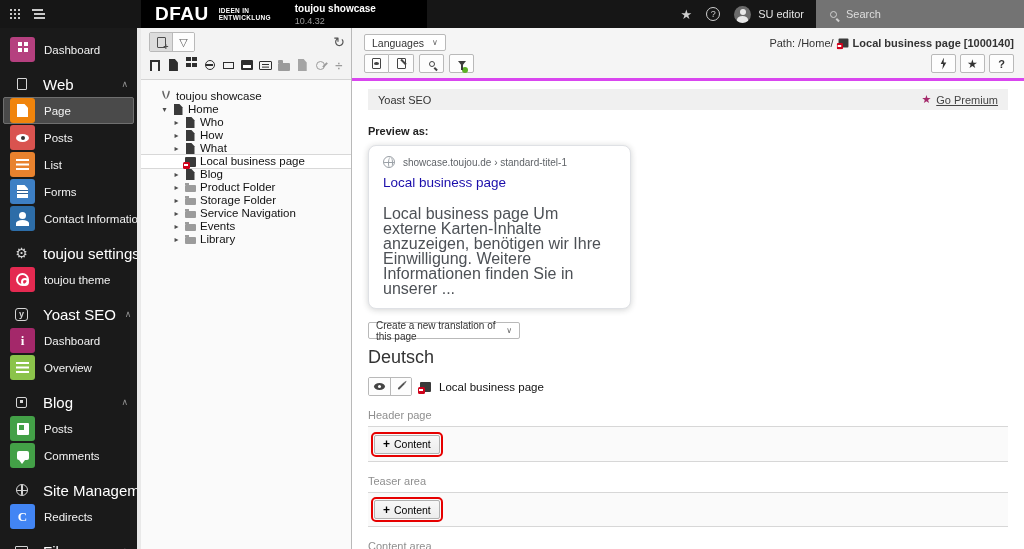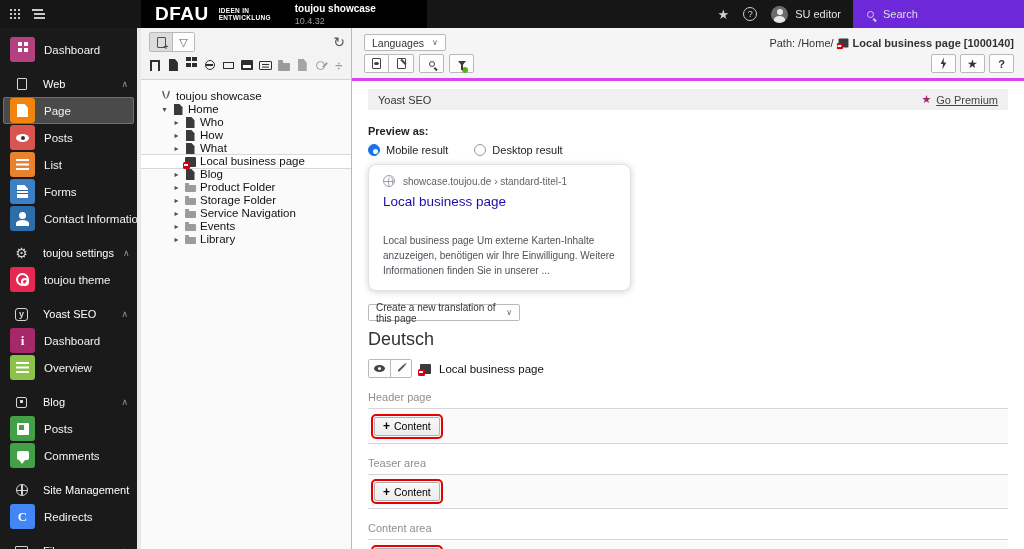--- a/index.html
+++ b/index.html
@@ -23,35 +23,35 @@
   .tb-site .ver { color:#9d9d9d; font-size:9px; }
   .tb-mid { flex:1; display:flex; align-items:center; justify-content:flex-end; gap:14px; padding-right:12px; }
   .tb-star { color:#cfcfcf; font-size:13px; }
   .tb-help { width:14px; height:14px; border:1.4px solid #cfcfcf; border-radius:50%; color:#cfcfcf;
              font-size:9px; display:flex; align-items:center; justify-content:center; }
   .tb-user { display:flex; align-items:center; gap:7px; }
   .avatar { width:17px; height:17px; border-radius:50%; background:#6b6b6b; position:relative; overflow:hidden; }
   .avatar:before { content:""; position:absolute; left:5.5px; top:3px; width:6px; height:6px; border-radius:50%; background:#e8e8e8; }
   .avatar:after { content:""; position:absolute; left:3px; top:10.5px; width:11px; height:7px; border-radius:50% 50% 0 0; background:#e8e8e8; }
   .tb-username { color:#e3e3e3; font-size:11px; }
-  .tb-search { width:171px; background:#6d28d9; display:flex; align-items:center; gap:9px; padding-left:14px; }
+  .tb-search { width:208px; background:#737373; display:flex; align-items:center; gap:9px; padding-left:14px; }
   .mag { width:7px; height:7px; border:1.6px solid #d0d0d0; border-radius:50%; position:relative; flex:none; }
   .mag:after { content:""; position:absolute; left:6px; top:6px; width:4px; height:1.6px; background:#d0d0d0; transform:rotate(45deg); transform-origin:0 0; }
   .tb-search-label { color:#dedede; font-size:11px; }
 
   
   .mainrow { flex:1; display:flex; min-height:0; }
 
   
   .sidebar { width:141px; background:#1a1a1a; border-right:4px solid #e9e9e9; overflow:hidden; padding-top:8px; flex:none; }
   .sb-item { display:flex; align-items:center; gap:9px; height:27px; padding:0 6px; margin:0 3px; border:1px solid transparent; cursor:pointer; }
   .sb-item.sel { background:#4a4a4a; border-color:#6f6f6f; border-radius:2px; }
   .sb-label { color:#f2f2f2; font-size:11.5px; white-space:nowrap; }
   .sb-sect { display:flex; align-items:center; gap:9px; height:18px; margin:12px 9px 4px 9px; }
-  .sb-sect .sb-label { font-size:11px; color:#fff; }
+  .sb-sect .sb-label { font-size:15px; color:#fff; }
   .sb-sect .chev { margin-left:auto; color:#8f8f8f; font-size:9px; }
   .tile { width:25px; height:25px; border-radius:3px; flex:none; display:flex; align-items:center; justify-content:center; position:relative; }
   
   .g-grid { width:4px; height:4px; background:#fff; box-shadow:6px 0 0 #fff,0 6px 0 #fff,6px 6px 0 #fff; margin:-6px 6px 6px 0; }
   .g-sheet { width:11px; height:13px; background:#fff; clip-path:polygon(0 0,68% 0,100% 28%,100% 100%,0 100%); }
   .g-sheet.lines { background:linear-gradient(#fff 0 5px,rgba(0,0,0,.25) 5px 6px,#fff 6px 8px,rgba(0,0,0,.25) 8px 9px,#fff 9px); }
   .g-eye { width:13px; height:8px; background:#fff; border-radius:50%; position:relative; }
   .g-eye:after { content:""; position:absolute; left:4.5px; top:2px; width:4px; height:4px; border-radius:50%; background:#333; }
   .g-bars { width:13px; height:2.5px; background:#fff; box-shadow:0 4.5px 0 #fff,0 9px 0 #fff; margin-bottom:9px; }
   .g-person { width:7px; height:7px; border-radius:50%; background:#fff; position:relative; margin-bottom:6px; }
@@ -164,21 +164,21 @@
   .radio.on:after { content:""; position:absolute; left:3.5px; top:3.5px; width:5px; height:5px; border-radius:50%; background:#fff; }
 
   .gcard { margin-top:8px; width:263px; background:#fff; border:1px solid #dfe1e5; border-radius:8px;
            box-shadow:0 1px 6px rgba(32,33,36,.2); padding:10px 14px 12px 14px; }
   .gcard-top { display:flex; align-items:center; gap:8px; }
   .g-globe-ic { width:12px; height:12px; border:1.2px solid #9aa0a6; border-radius:50%; position:relative; flex:none; overflow:hidden; }
   .g-globe-ic:after { content:""; position:absolute; left:0; top:4.5px; width:12px; height:1px; background:#9aa0a6; }
   .g-globe-ic:before { content:""; position:absolute; left:4px; top:0; width:3px; height:12px; border-left:1px solid #9aa0a6; border-right:1px solid #9aa0a6; border-radius:50%; }
   .gcard-url { font-size:10px; color:#5f6368; }
   .gcard-title { margin-top:7px; font-size:13.5px; color:#1a0dab; cursor:pointer; }
-  .gcard-desc { margin-top:24px; font-size:10px; line-height:15px; color:#4d5156; }
+  .gcard-desc { margin-top:16px; font-size:16px; line-height:15px; color:#4d5156; }
 
   .transl-select { margin-top:13px; width:152px; height:17px; font-size:10px; }
   .lang-heading { margin-top:8px; font-size:18px; color:#333; font-weight:500; }
   .page-row { margin-top:9px; display:flex; align-items:center; gap:8px; }
   .pr-group { display:flex; border:1px solid #b9b9b9; border-radius:2px; overflow:hidden; }
   .pr-btn { width:21px; height:17px; background:#fdfdfd; display:flex; align-items:center; justify-content:center; cursor:pointer; }
   .pr-btn + .pr-btn { border-left:1px solid #b9b9b9; }
   .eye-dark { width:11px; height:7px; border-radius:50%; background:#444; position:relative; }
   .eye-dark:after { content:""; position:absolute; left:3.8px; top:1.8px; width:3.4px; height:3.4px; border-radius:50%; background:#fff; }
   .pencil-dark { width:9px; height:2.4px; background:#555; transform:rotate(-45deg); position:relative; border-radius:1px; }
@@ -534,30 +534,20 @@
       <div class="modbody">
         <div class="yoast-bar">
           <span class="yoast-title">Yoast SEO</span>
           <span class="gopremium">
             <span class="gp-star" id="gp-star" style="color: rgb(164, 40, 106);">★</span>
             <span class="gp-link">Go Premium</span>
           </span>
         </div>
 
         <div class="preview-label">Preview as:</div>
-        <div class="radio-row" id="radio-row">
-            <span class="radio-opt">
-              <span class="radio on"></span>
-              <span>Mobile result</span>
-            </span>
-            <span class="radio-opt">
-              <span class="radio"></span>
-              <span>Desktop result</span>
-            </span>
-          </div>
 
         <div class="gcard">
           <div class="gcard-top">
             <span class="g-globe-ic"></span>
             <span class="gcard-url">showcase.toujou.de › standard-titel-1</span>
           </div>
           <div class="gcard-title">Local business page</div>
           <div class="gcard-desc">Local business page Um externe Karten-Inhalte anzuzeigen, benötigen wir Ihre Einwilligung. Weitere Informationen finden Sie in unserer ...</div>
         </div>
 

